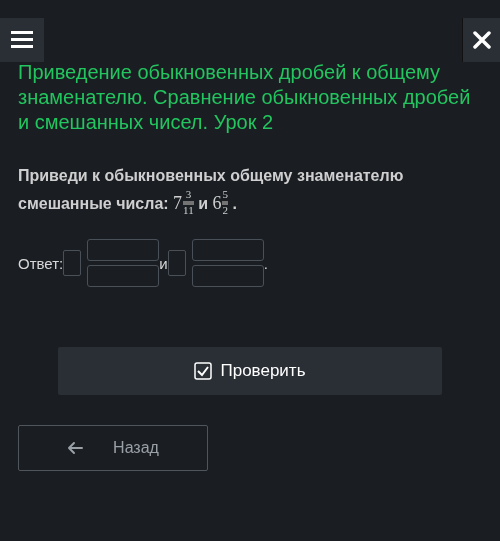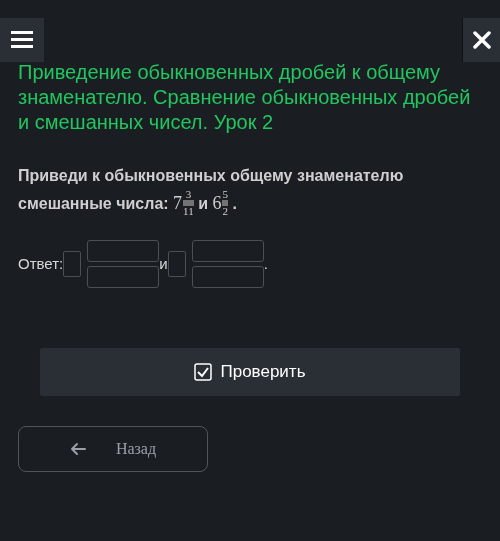--- a/index.html
+++ b/index.html
@@ -10,31 +10,31 @@
   .close-btn { position: absolute; right: 0; top: 18px; width: 38px; height: 44px; background: #2a2f36; display: flex; align-items: center; justify-content: center; cursor: pointer; border-left: 1px solid #111; }
   
   .content { padding: 0 18px; }
   .lesson-title { font-size: 20px; font-weight: 400; line-height: 1.25; color: #22c55e; margin-bottom: 28px; }
   
   .task-text { font-size: 16px; font-weight: bold; color: #cfcfcf; line-height: 1.6; margin-bottom: 22px; }
   .mn { display: inline-flex; align-items: center; font-family: 'Times New Roman', serif; font-weight: normal; font-size: 18px; }
   .mn-whole { margin-right: 1px; }
   .mn-frac { display: inline-flex; flex-direction: column; align-items: center; font-size: 11px; line-height: 1.05; vertical-align: middle; }
   .mn-frac .fn { letter-spacing: 0; }
-  .mn-frac .fd { border-top: 6px solid #737373; }
+  .mn-frac .fd { border-top: 4px solid #737373; }
   
   .answer-row { display: flex; align-items: center; font-size: 15px; color: #d8d8d8; margin-bottom: 60px; }
   .answer-group { display: flex; align-items: center; gap: 6px; }
   .whole-input { width: 18px; height: 26px; border: 1px solid #4a5058; background: transparent; border-radius: 2px; color: #fff; text-align: center; font-size: 13px; }
   .frac-inputs { display: flex; flex-direction: column; gap: 4px; }
   .frac-input { width: 72px; height: 22px; border: 1px solid #4a5058; background: transparent; border-radius: 3px; color: #fff; text-align: center; font-size: 13px; }
   
-  .check-btn { width: 420px; margin: 0 auto 30px; height: 48px; background: #2a2f36; border: none; color: #fff; font-size: 17px; display: flex; align-items: center; justify-content: center; gap: 8px; cursor: pointer; border-radius: 2px; }
+  .check-btn { width: 384px; margin: 0 auto 30px; height: 48px; background: #2a2f36; border: none; color: #fff; font-size: 17px; display: flex; align-items: center; justify-content: center; gap: 8px; cursor: pointer; border-radius: 2px; }
   
-  .back-btn { width: 190px; height: 46px; border: 1px solid #4f555d; background: transparent; color: #9aa0a7; font-size: 16px; display: flex; align-items: center; justify-content: center; gap: 30px; cursor: pointer; border-radius: 8px; margin-left: 0; padding: 0 18px; font-family: Liberation Serif, serif; }
+  .back-btn { width: 190px; height: 46px; border: 1px solid #4f555d; background: transparent; color: #9aa0a7; font-size: 16px; display: flex; align-items: center; justify-content: center; gap: 30px; cursor: pointer; border-radius: 2px; margin-left: 0; padding: 0 18px; }
   .back-btn .arrow-slot { display: flex; }
   
   svg { display: block; }
 </style>
 </head>
 <body>
 
 <div class="topbar">
   <div class="hamburger-btn">
     <span>

